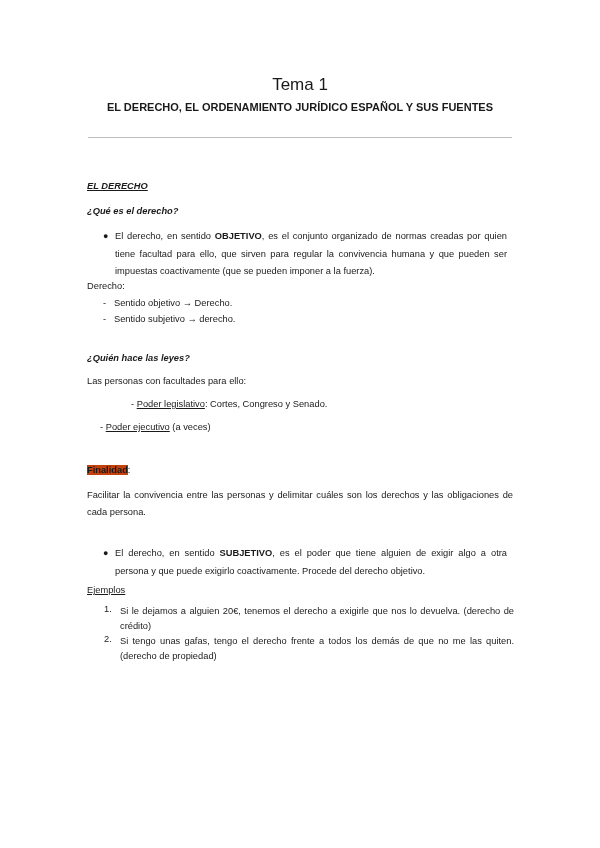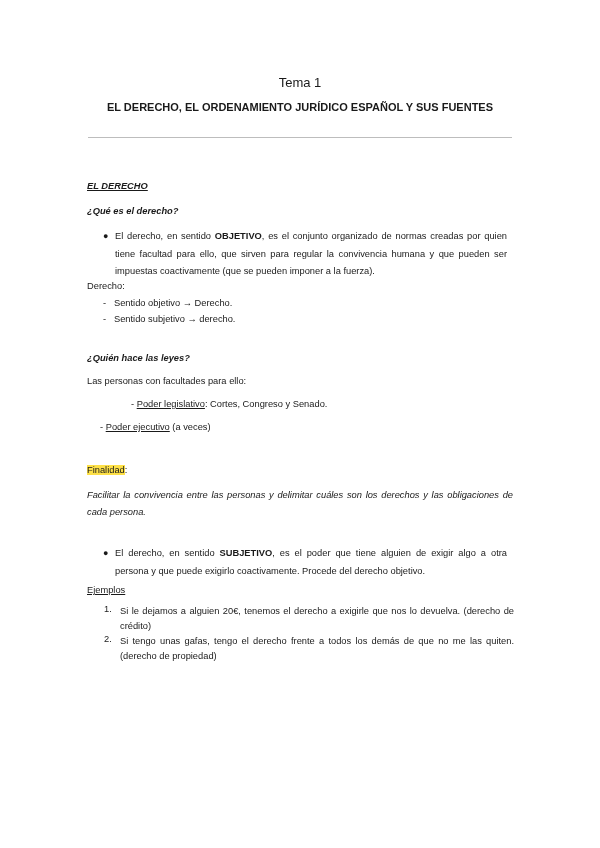--- a/index.html
+++ b/index.html
@@ -1,32 +1,32 @@
 <!DOCTYPE html>
 <html><head>
   <meta charset="utf-8">
   <style>
     html, body { margin: 0; padding: 0; background: #ffffff; }
     body { width: 600px; height: 848px; position: relative; overflow: hidden;
       font-family: "Liberation Sans", "DejaVu Sans", sans-serif; color: #1a1a1a; font-size: 9.3px; }
     .abs { position: absolute; }
     .title { left: 0; width: 600px; text-align: center; }
-    #t1 { top: 75px; font-size: 13px; }
+    #t1 { top: 75px; font-size: 17px; }
     #t2 { top: 101px; font-size: 11px; font-weight: bold; }
     #rule { left: 88px; top: 137px; width: 424px; height: 0; border-top: 1.5px solid #bdbdbd; }
     .p { left: 87px; line-height: 17px; }
     .h-u { font-weight: bold; font-style: italic; text-decoration: underline; }
     .h-i { font-weight: bold; font-style: italic; }
     .bullet-row { left: 103px; width: 410px; }
     .bullet-dot { position: absolute; left: 0; top: 0; line-height: 17px; font-size: 9px; }
     .bullet-text { position: absolute; left: 12px; width: 392px; text-align: justify; line-height: 17.5px; }
     .dash { position: absolute; left: 0; }
     .dash-text { position: absolute; left: 11px; }
     .u { text-decoration: underline; }
-    .hl { background: #fde047; font-weight: normal; }
+    .hl { background: #c2410c; font-weight: bold; }
     .num { position: absolute; left: 0; }
     .num-text { position: absolute; left: 16px; width: 394px; text-align: justify; line-height: 15px; }
   </style>
 </head>
 <body>
 
 <div class="abs title" id="t1">Tema 1</div>
 <div class="abs title" id="t2">EL DERECHO, EL ORDENAMIENTO JURÍDICO ESPAÑOL Y SUS FUENTES</div>
 <div class="abs" id="rule"></div>
 
@@ -50,21 +50,21 @@
 </div>
 
 <div class="abs p h-i" style="top:350px;">¿Quién hace las leyes?</div>
 <div class="abs p" style="top:373px;">Las personas con facultades para ello:</div>
 
 <div class="abs p" style="left:100px; top:396px;margin-left:31px;"><span>- </span><span class="u">Poder legislativo</span><span>: Cortes, Congreso y Senado.</span></div>
 <div class="abs p" style="left:100px; top:419px;"><span>- </span><span class="u">Poder ejecutivo</span><span> (a veces)</span></div>
 
 <div class="abs p" style="top:462px;"><span class="hl">Finalidad</span><span>:</span></div>
 
-<div class="abs p" style="top:487px; width:426px; text-align:justify;font-style:italic;">Facilitar la convivencia entre las personas y delimitar cuáles son los derechos y las obligaciones de cada persona.</div>
+<div class="abs p" style="top:487px; width:426px; text-align:justify;">Facilitar la convivencia entre las personas y delimitar cuáles son los derechos y las obligaciones de cada persona.</div>
 
 <div class="abs bullet-row" style="top:545px;">
   <span class="bullet-dot">●</span>
   <div class="bullet-text"><span>El derecho, en sentido </span><b>SUBJETIVO</b><span>, es el poder que tiene alguien de exigir algo a otra persona y que puede exigirlo coactivamente. Procede del derecho objetivo.</span></div>
 </div>
 
 <div class="abs p u" style="top:582px;">Ejemplos</div>
 
 <div class="abs" style="left:104px; top:604px; width:410px; height:32px;">
   <span class="num">1.</span>

